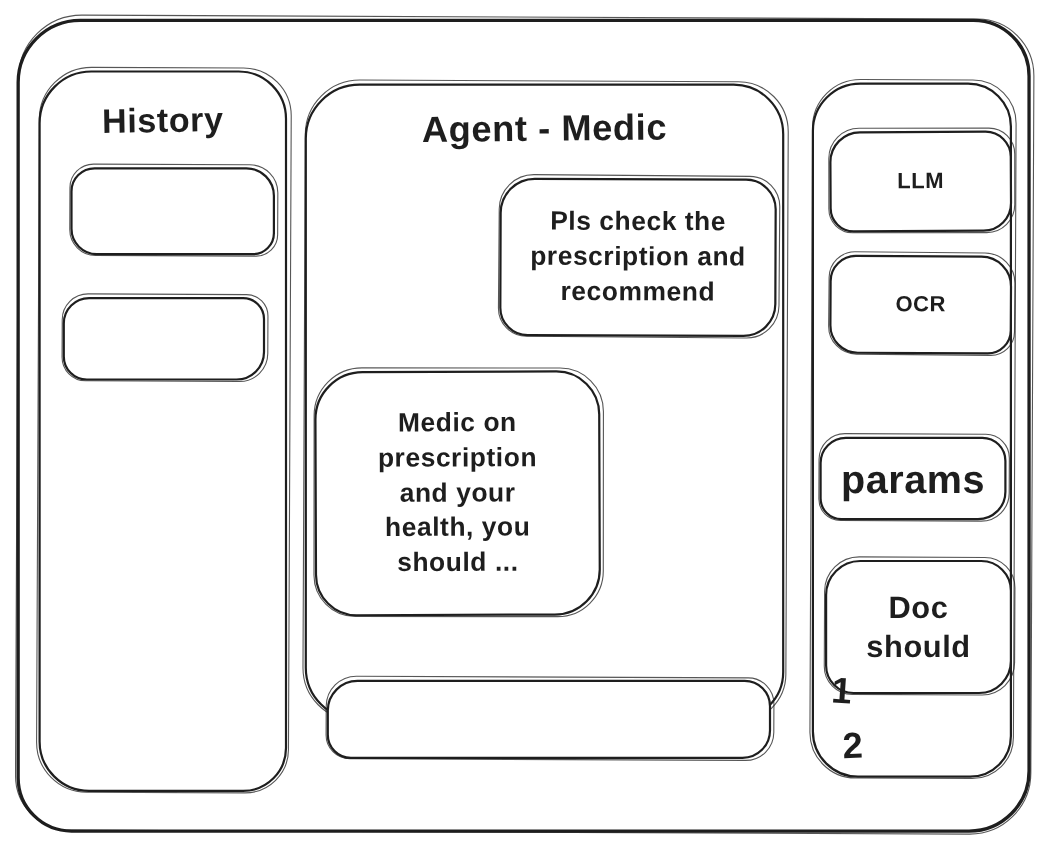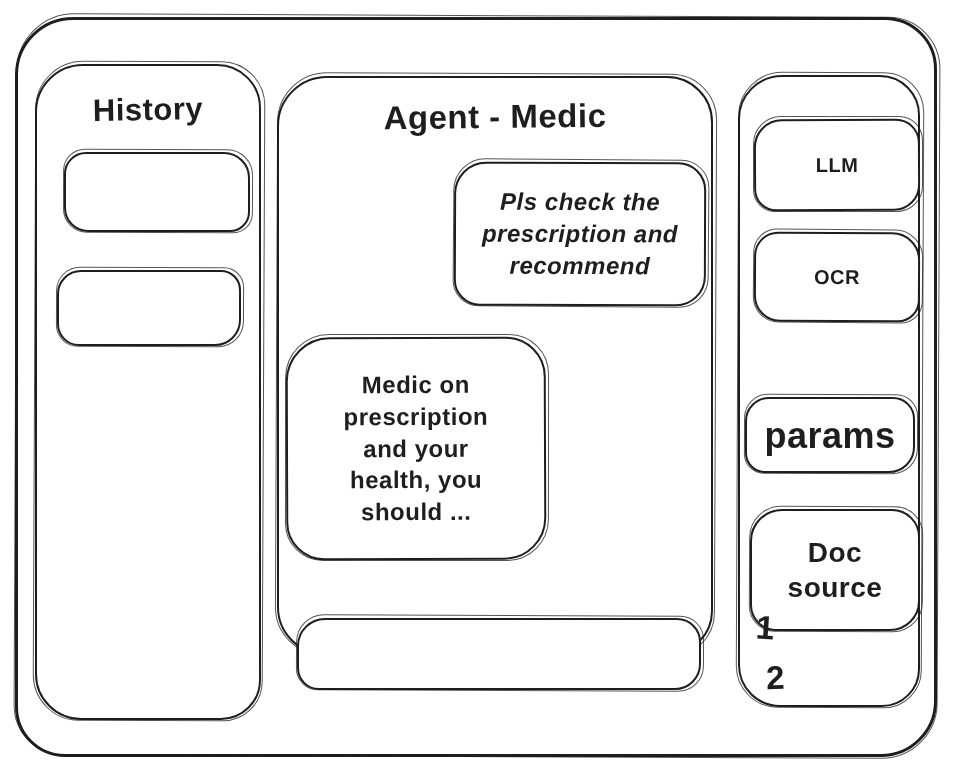--- a/index.html
+++ b/index.html
@@ -76,21 +76,20 @@
   .bubble {
     display: flex; align-items: center; justify-content: center;
     text-align: center;
     font-size: 24px; line-height: 1.32;
   }
   .bubble-user {
     left: 175px; top: 84px; width: 252px; height: 144px;
     padding: 20px 14px;
     border-radius: 32px 28px 30px 26px;
     transform: rotate(.2deg);
-    font-style: italic;
   }
   .bubble-assistant {
     left: 7px; top: 259px; width: 260px; height: 223px;
     padding: 8px 34px;
     border-radius: 44px 40px 42px 38px;
     transform: rotate(-.2deg);
   }
   .input-box {
     left: 18px; top: 540px; width: 404px; height: 72px;
     border-radius: 28px 24px 26px 22px;
@@ -149,19 +148,19 @@
 
     <div class="sketch input-box">
       <input type="text" aria-label="message input" value="" style="">
     </div>
   </div>
 
   <div class="sketch tools-panel">
     <div class="sketch hand tool-box tool-llm">LLM</div>
     <div class="sketch hand tool-box tool-ocr">OCR</div>
     <div class="sketch hand tool-box tool-params">params</div>
-    <div class="sketch hand tool-box tool-doc">Doc source</div>
+    <div class="sketch hand tool-box tool-doc">Doc should</div>
 
     <div class="annotation annotation-1">1</div>
     <div class="annotation annotation-2">2</div>
   </div>
 
 </div>
 
 </body></html>

